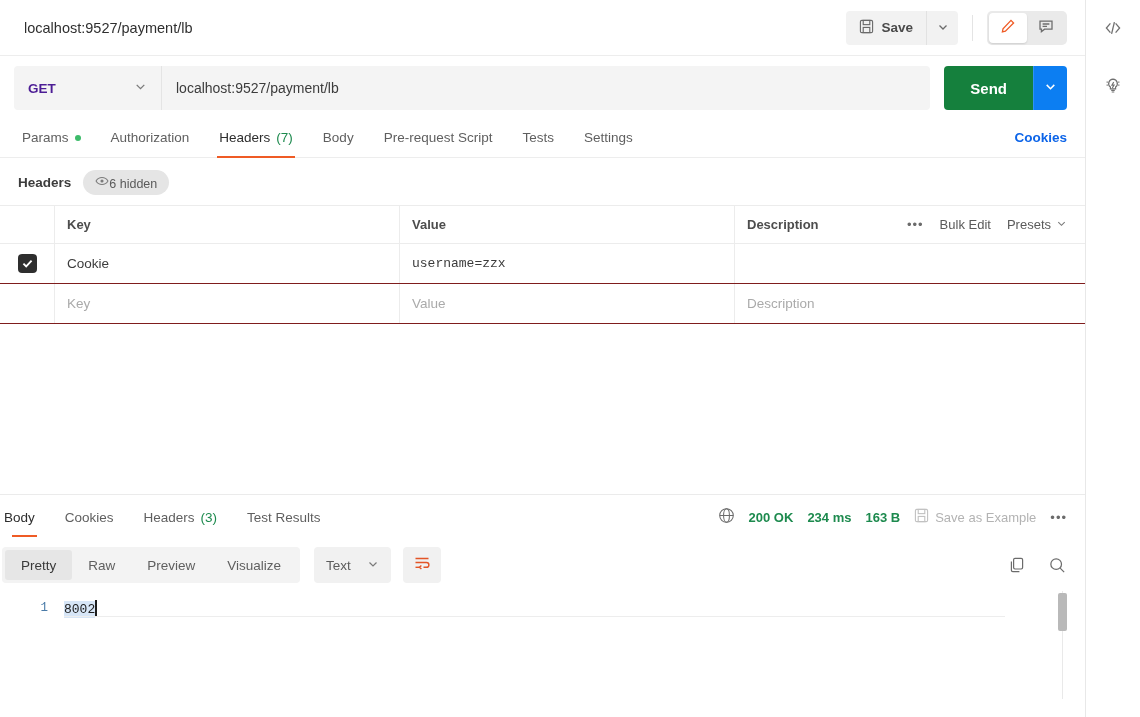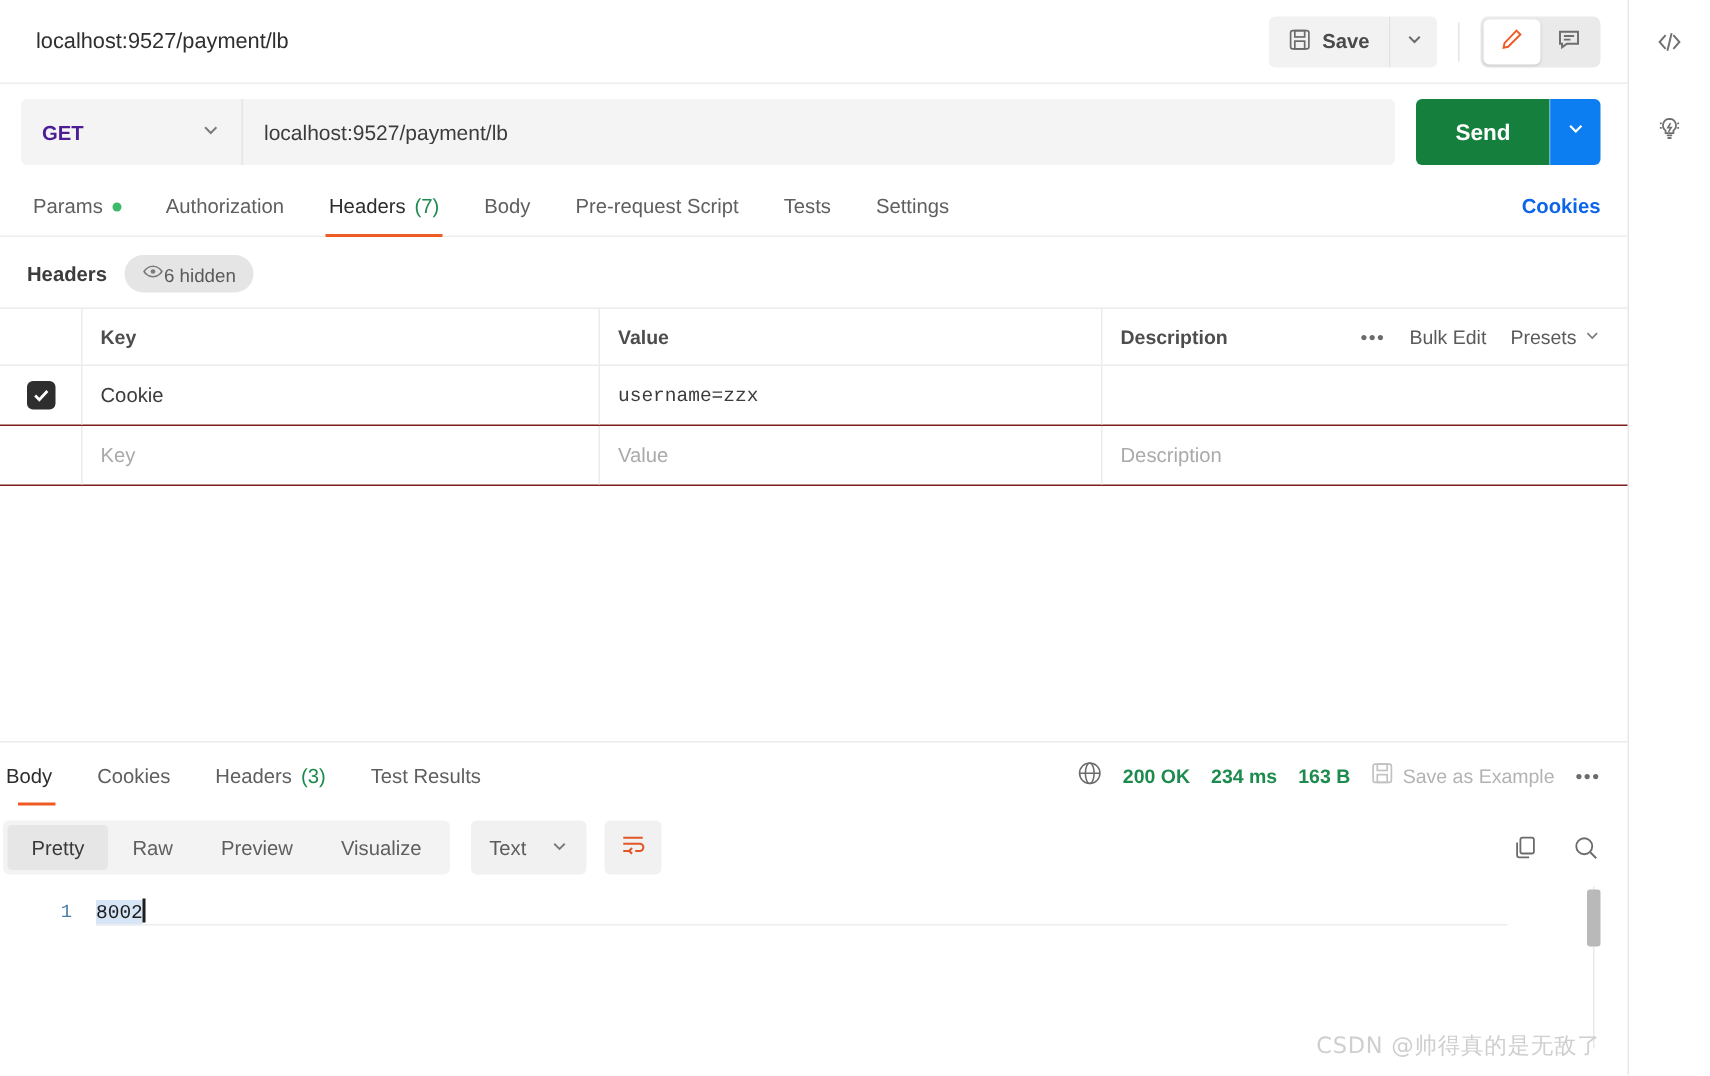--- a/index.html
+++ b/index.html
@@ -473,21 +473,20 @@
           <div class="code-content">
             <span class="code-token">8002</span><span class="caret"></span>
           </div>
         </div>
         <div class="code-underline"></div>
         <div class="vscroll-track"></div>
         <div class="vscroll"></div>
       </div>
     </div>
 
-    <div class="watermark">CSDN @帅得真的是无敌了</div>
   </div>
 
   <div class="right-rail">
     <div class="rail-icon">
       <svg width="20" height="20" viewBox="0 0 20 20" fill="none" stroke="#707070" stroke-width="1.3">
         <path d="M7.4 5.4 L3.4 10 L7.4 14.6"></path>
         <path d="M12.6 5.4 L16.6 10 L12.6 14.6"></path>
         <path d="M11.4 4.2 L8.6 15.8"></path>
       </svg>
     </div>

